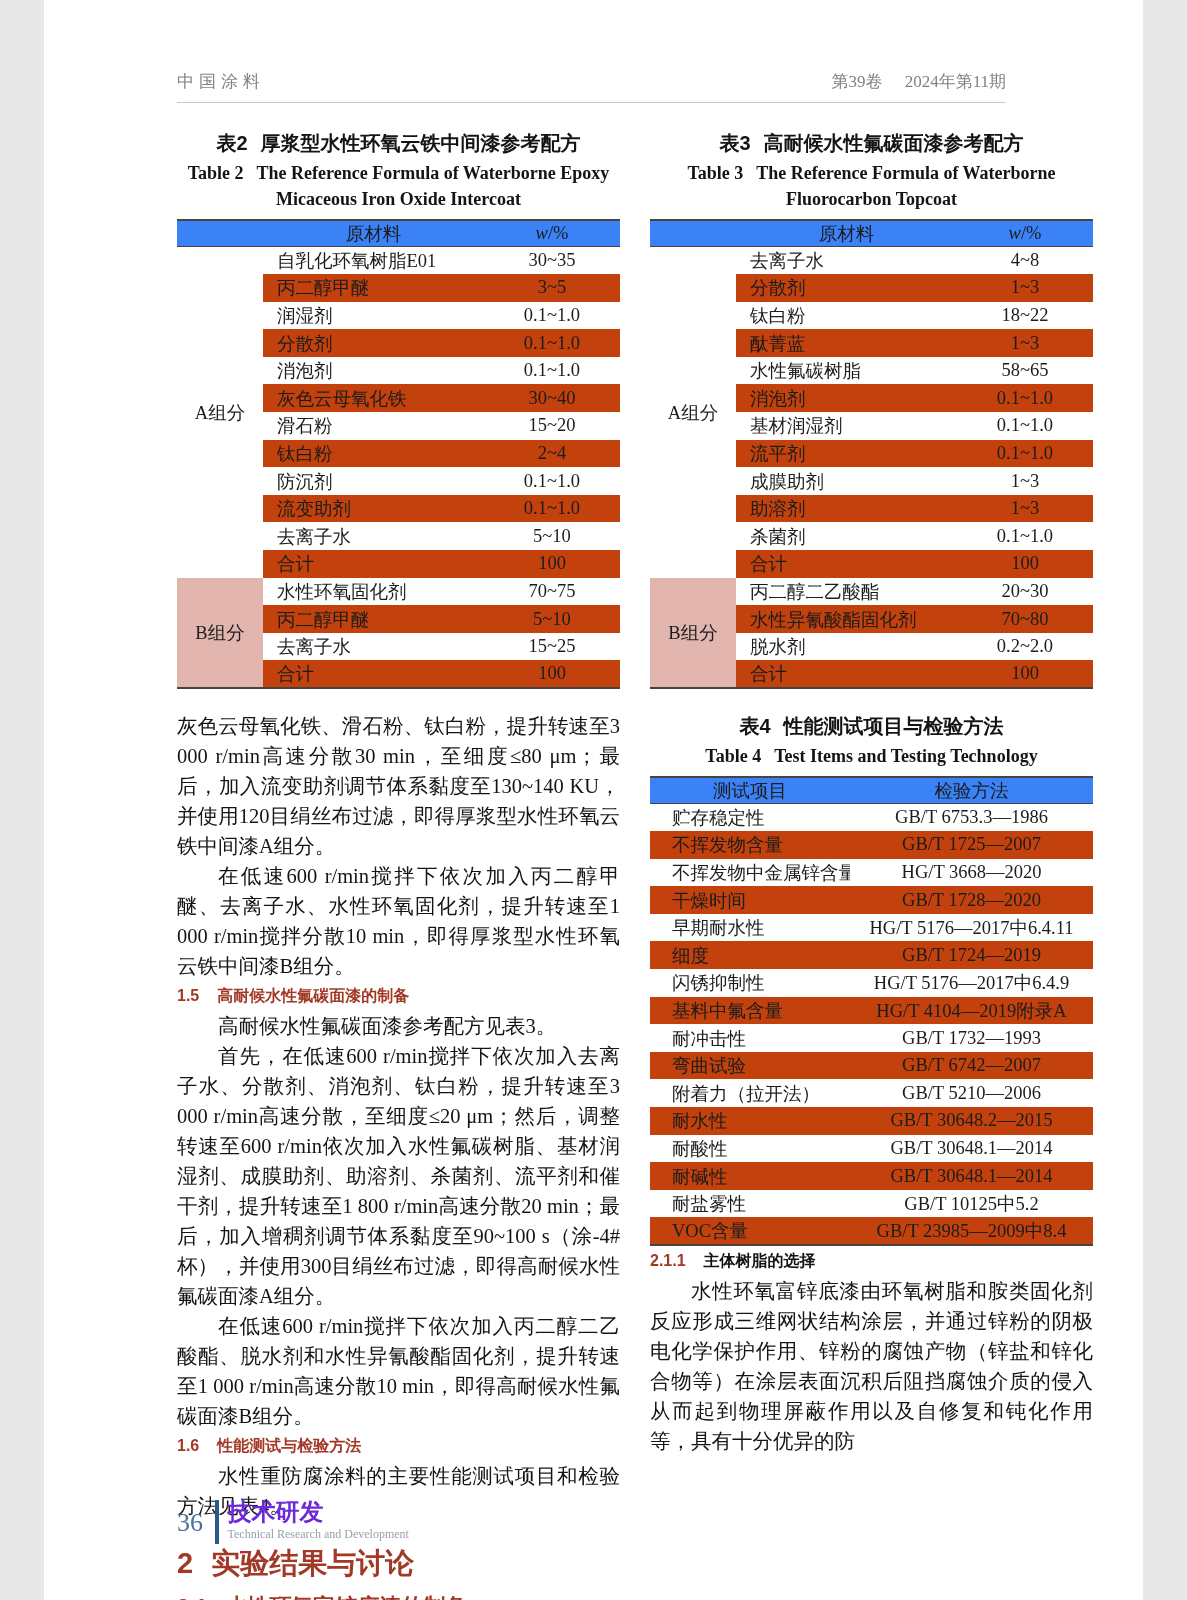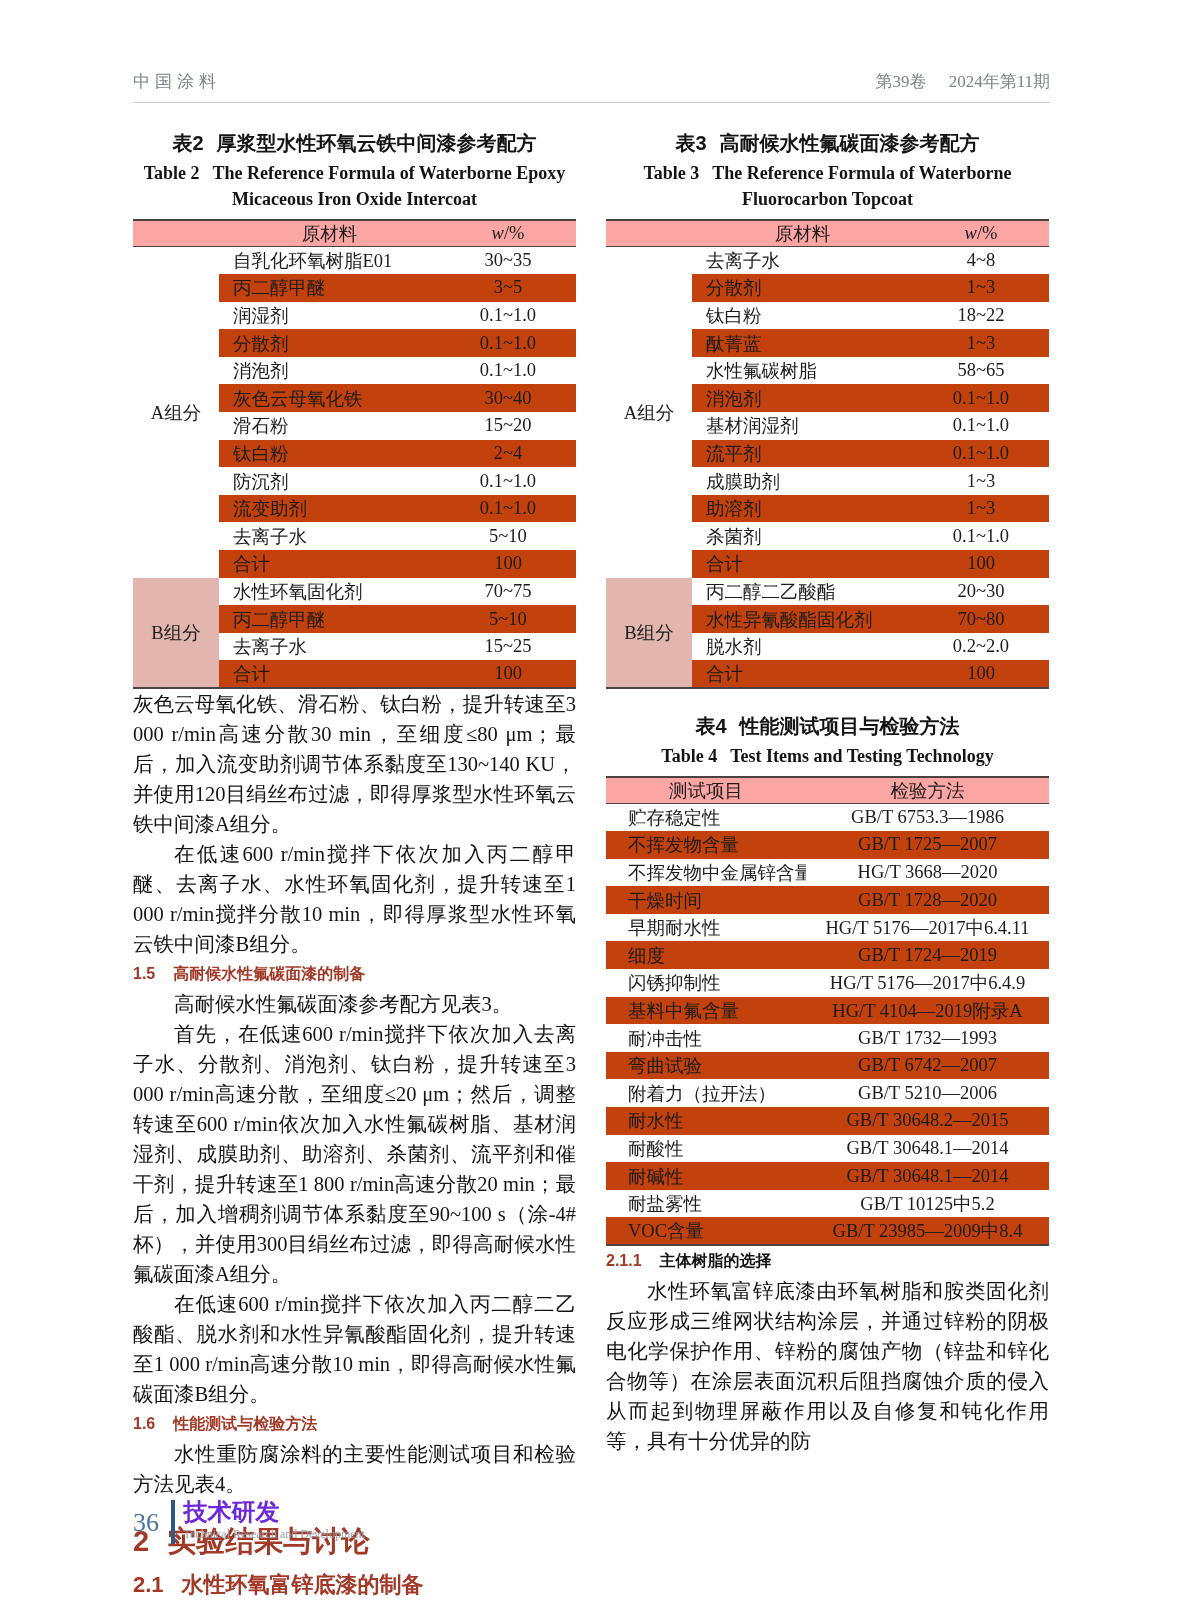--- a/index.html
+++ b/index.html
@@ -1,17 +1,17 @@
 <!DOCTYPE html>
 <html><head>
 <meta charset="utf-8">
 <style>
   * { margin:0; padding:0; box-sizing:border-box; }
   body { background:#e8e8e8; font-family:"Liberation Serif","DejaVu Serif",serif; }
-  .page { position:relative; width:1187px; height:1600px; background:#ffffff; margin:0 auto; overflow:hidden; }
+  .page { position:relative; width:1099px; height:1600px; background:#ffffff; margin:0 auto; overflow:hidden; }
 
   
   .pagehead { position:absolute; top:70px; left:133px; right:137px; display:flex;
     justify-content:space-between; align-items:flex-end; padding-bottom:9px;
     border-bottom:1.5px solid #c8cbcd; color:#7d8388; font-size:17px; }
   .pagehead .journal { letter-spacing:5px; }
   .pagehead .issue span { margin-left:18px; }
   .pagehead .issue span:first-child { margin-left:0; }
 
   
@@ -21,21 +21,21 @@
   
   .tbl-title-cn { text-align:center; font-family:"Liberation Sans","DejaVu Sans",sans-serif;
     font-weight:bold; font-size:20px; color:#141414; margin:10px 0 3px; }
   .tbl-title-en { text-align:center; font-weight:bold; font-size:18px; color:#141414; line-height:26px; }
   .lbl { margin-right:13px; }
 
   
   table.ftable { width:100%; border-collapse:collapse; table-layout:fixed;
     border-top:2.5px solid #4a4240; border-bottom:2.5px solid #4a4240;
     font-size:18.5px; color:#1c1c1c; margin-top:7px; }
-  table.ftable thead th { background:#fca5a5; font-weight:normal; height:26px;
+  table.ftable thead th { background:#3b82f6; font-weight:normal; height:26px;
     border-bottom:1.5px solid #4a4240; }
   table.ftable td { height:27.6px; overflow:hidden; white-space:nowrap; }
   .c-group { width:86px; }
   .c-mat   { width:221px; }
   .c-val   { width:136px; }
   td.mat { text-align:left; padding-left:14px; }
   td.val { text-align:center; }
   th.mat-h { text-align:center; }
   th.val-h { text-align:center; }
   th.val-h i { font-family:"Liberation Serif","DejaVu Serif",serif; }
@@ -48,21 +48,21 @@
   .c-item { width:200px; }
   .c-meth { width:243px; }
   td.item { text-align:left; padding-left:22px; }
   td.meth { text-align:center; }
   th.item-h, th.meth-h { text-align:center; }
 
   
   .para { font-size:20.5px; line-height:30px; text-align:justify; color:#141414;
     text-justify:inter-ideograph; }
   .para.indent { text-indent:2em; }
-  .lead-gap { }
+  .lead-gap { margin-top:22px; }
 
   
   .hsec { font-family:"Liberation Sans","DejaVu Sans",sans-serif; font-weight:bold;
     color:#a23927; font-size:16px; line-height:30px; }
   .hsec .h-num { margin-right:18px; }
   .hsec .h-title-black { color:#141414; }
   .h-big { font-size:29px; line-height:40px; margin:22px 0 8px; }
   .h-sub { font-size:22px; line-height:32px; margin-bottom:4px; }
   .h3 { }
 

